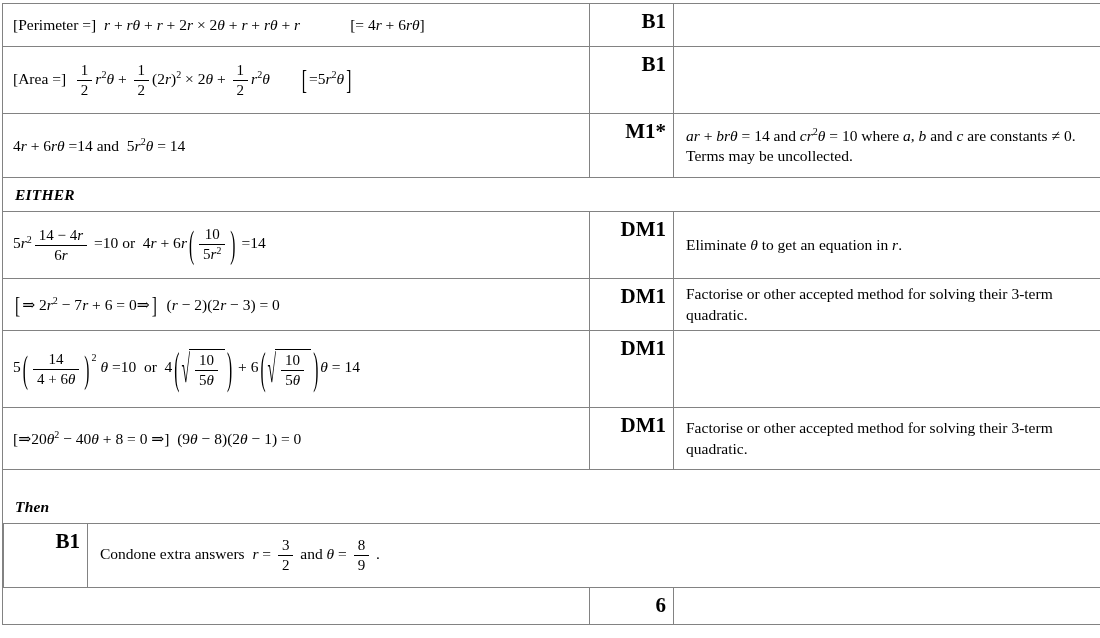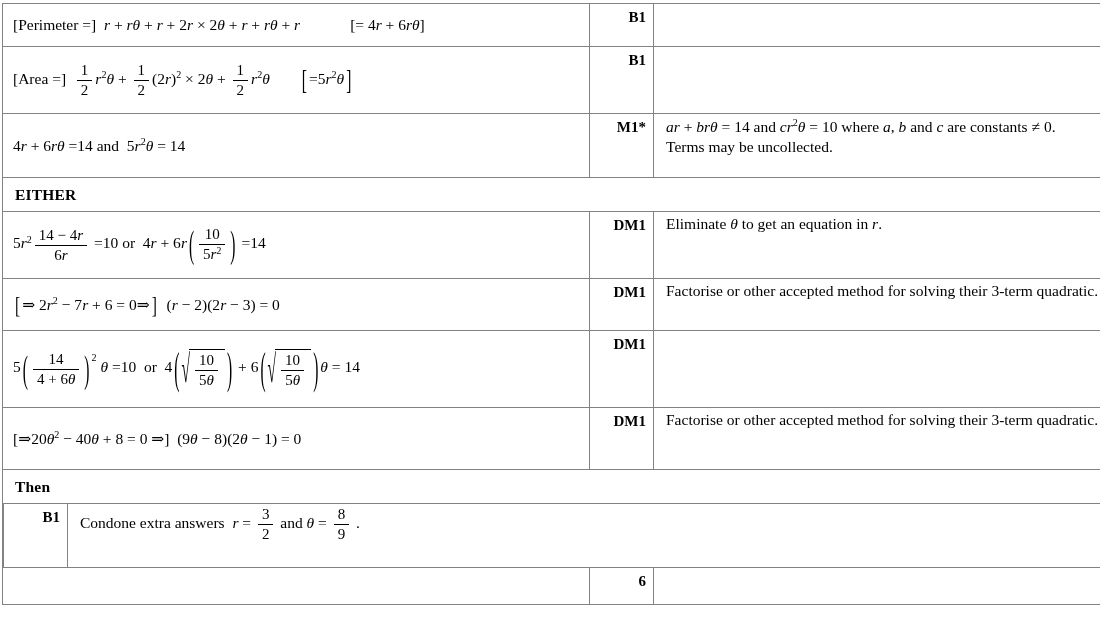--- a/index.html
+++ b/index.html
@@ -10,25 +10,25 @@
   }
   .mstable{
     position:absolute;top:3px;left:2px;width:1097px;
     border-top:1px solid #828282;
     border-left:1px solid #828282;
     border-right:1px solid #828282;
     background:#fff;
   }
   .row{display:flex;align-items:stretch;border-bottom:1px solid #828282;}
   .cw{width:586px;box-sizing:border-box;display:flex;align-items:center;padding:0 8px 0 10px;overflow:hidden;}
-  .cm{width:65px;box-sizing:border-box;border-left:1px solid #828282;border-right:1px solid #828282;
-      text-align:right;font-weight:bold;font-size:15px;padding:5px 7px 0 0;}
-  .cc{flex:1;box-sizing:border-box;display:flex;padding:2px 0 2px 12px;line-height:1.38;overflow:hidden;}
+  .cm{width:85px;box-sizing:border-box;border-left:1px solid #828282;border-right:1px solid #828282;
+      text-align:right;font-weight:bold;font-size:21px;padding:5px 7px 0 0;}
+  .cc{flex:1;box-sizing:border-box;display:flex;align-items:center;padding:2px 0 2px 12px;line-height:1.38;overflow:hidden;}
   .row.section{align-items:center;}
-  .slabel{font-weight:bold;padding-left:12px;letter-spacing:0.2px;}
+  .slabel{font-weight:bold;padding-left:12px;letter-spacing:0.2px;font-style:italic;}
   .math{display:block;width:100%;line-height:1.3;}
   .mu{font-style:normal;}
   .mi{font-style:italic;}
   .sup{font-size:0.65em;vertical-align:0.55em;}
   .frac{display:inline-block;vertical-align:middle;text-align:center;margin:0 3px;line-height:1.12;font-size:0.97em;}
   .fn{display:block;padding:0 4px;}
   .fbar{display:block;height:1px;background:#000;margin:1px 0 1px;}
   .fd{display:block;padding:0 4px;}
   .delim{display:inline-block;vertical-align:middle;line-height:1;margin:0 2px;transform-origin:50% 50%;}
   .sqrt{display:inline-flex;align-items:center;vertical-align:middle;}
@@ -102,21 +102,21 @@
     </div>
     <div class="row" style="height: 61px;">
       <div class="cw">
         <div class="math"><span class="mu">[⇒20</span><span class="mi">θ</span><span class="sup">2</span><span class="mu"> − 40</span><span class="mi">θ</span><span class="mu"> + 8 = 0 ⇒] (9</span><span class="mi">θ</span><span class="mu"> − 8)(2</span><span class="mi">θ</span><span class="mu"> − 1) = 0</span></div>
       </div>
       <div class="cm">DM1</div>
       <div class="cc">
         <div class="math"><span class="mu">Factorise or other accepted method for solving their 3-term quadratic.</span></div>
       </div>
     </div>
-    <div class="row section" style="height: 33px;">
+    <div class="row section" style="height: 33px; margin-top: 20px;">
       <span class="slabel">Then</span>
     </div>
     <div class="row" style="height: 63px;">
       <div class="cm">B1</div>
       <div class="cc">
         <div class="math"><span class="mu">Condone extra answers </span><span class="mi">r</span><span class="mu"> = </span><span class="frac"><span class="fn"><span class="mu">3</span></span><span class="fbar"></span><span class="fd"><span class="mu">2</span></span></span><span class="mu"> and </span><span class="mi">θ</span><span class="mu"> = </span><span class="frac"><span class="fn"><span class="mu">8</span></span><span class="fbar"></span><span class="fd"><span class="mu">9</span></span></span><span class="mu"> .</span></div>
       </div>
     </div>
     <div class="row" style="height: 36px;">
       <div class="cw">

